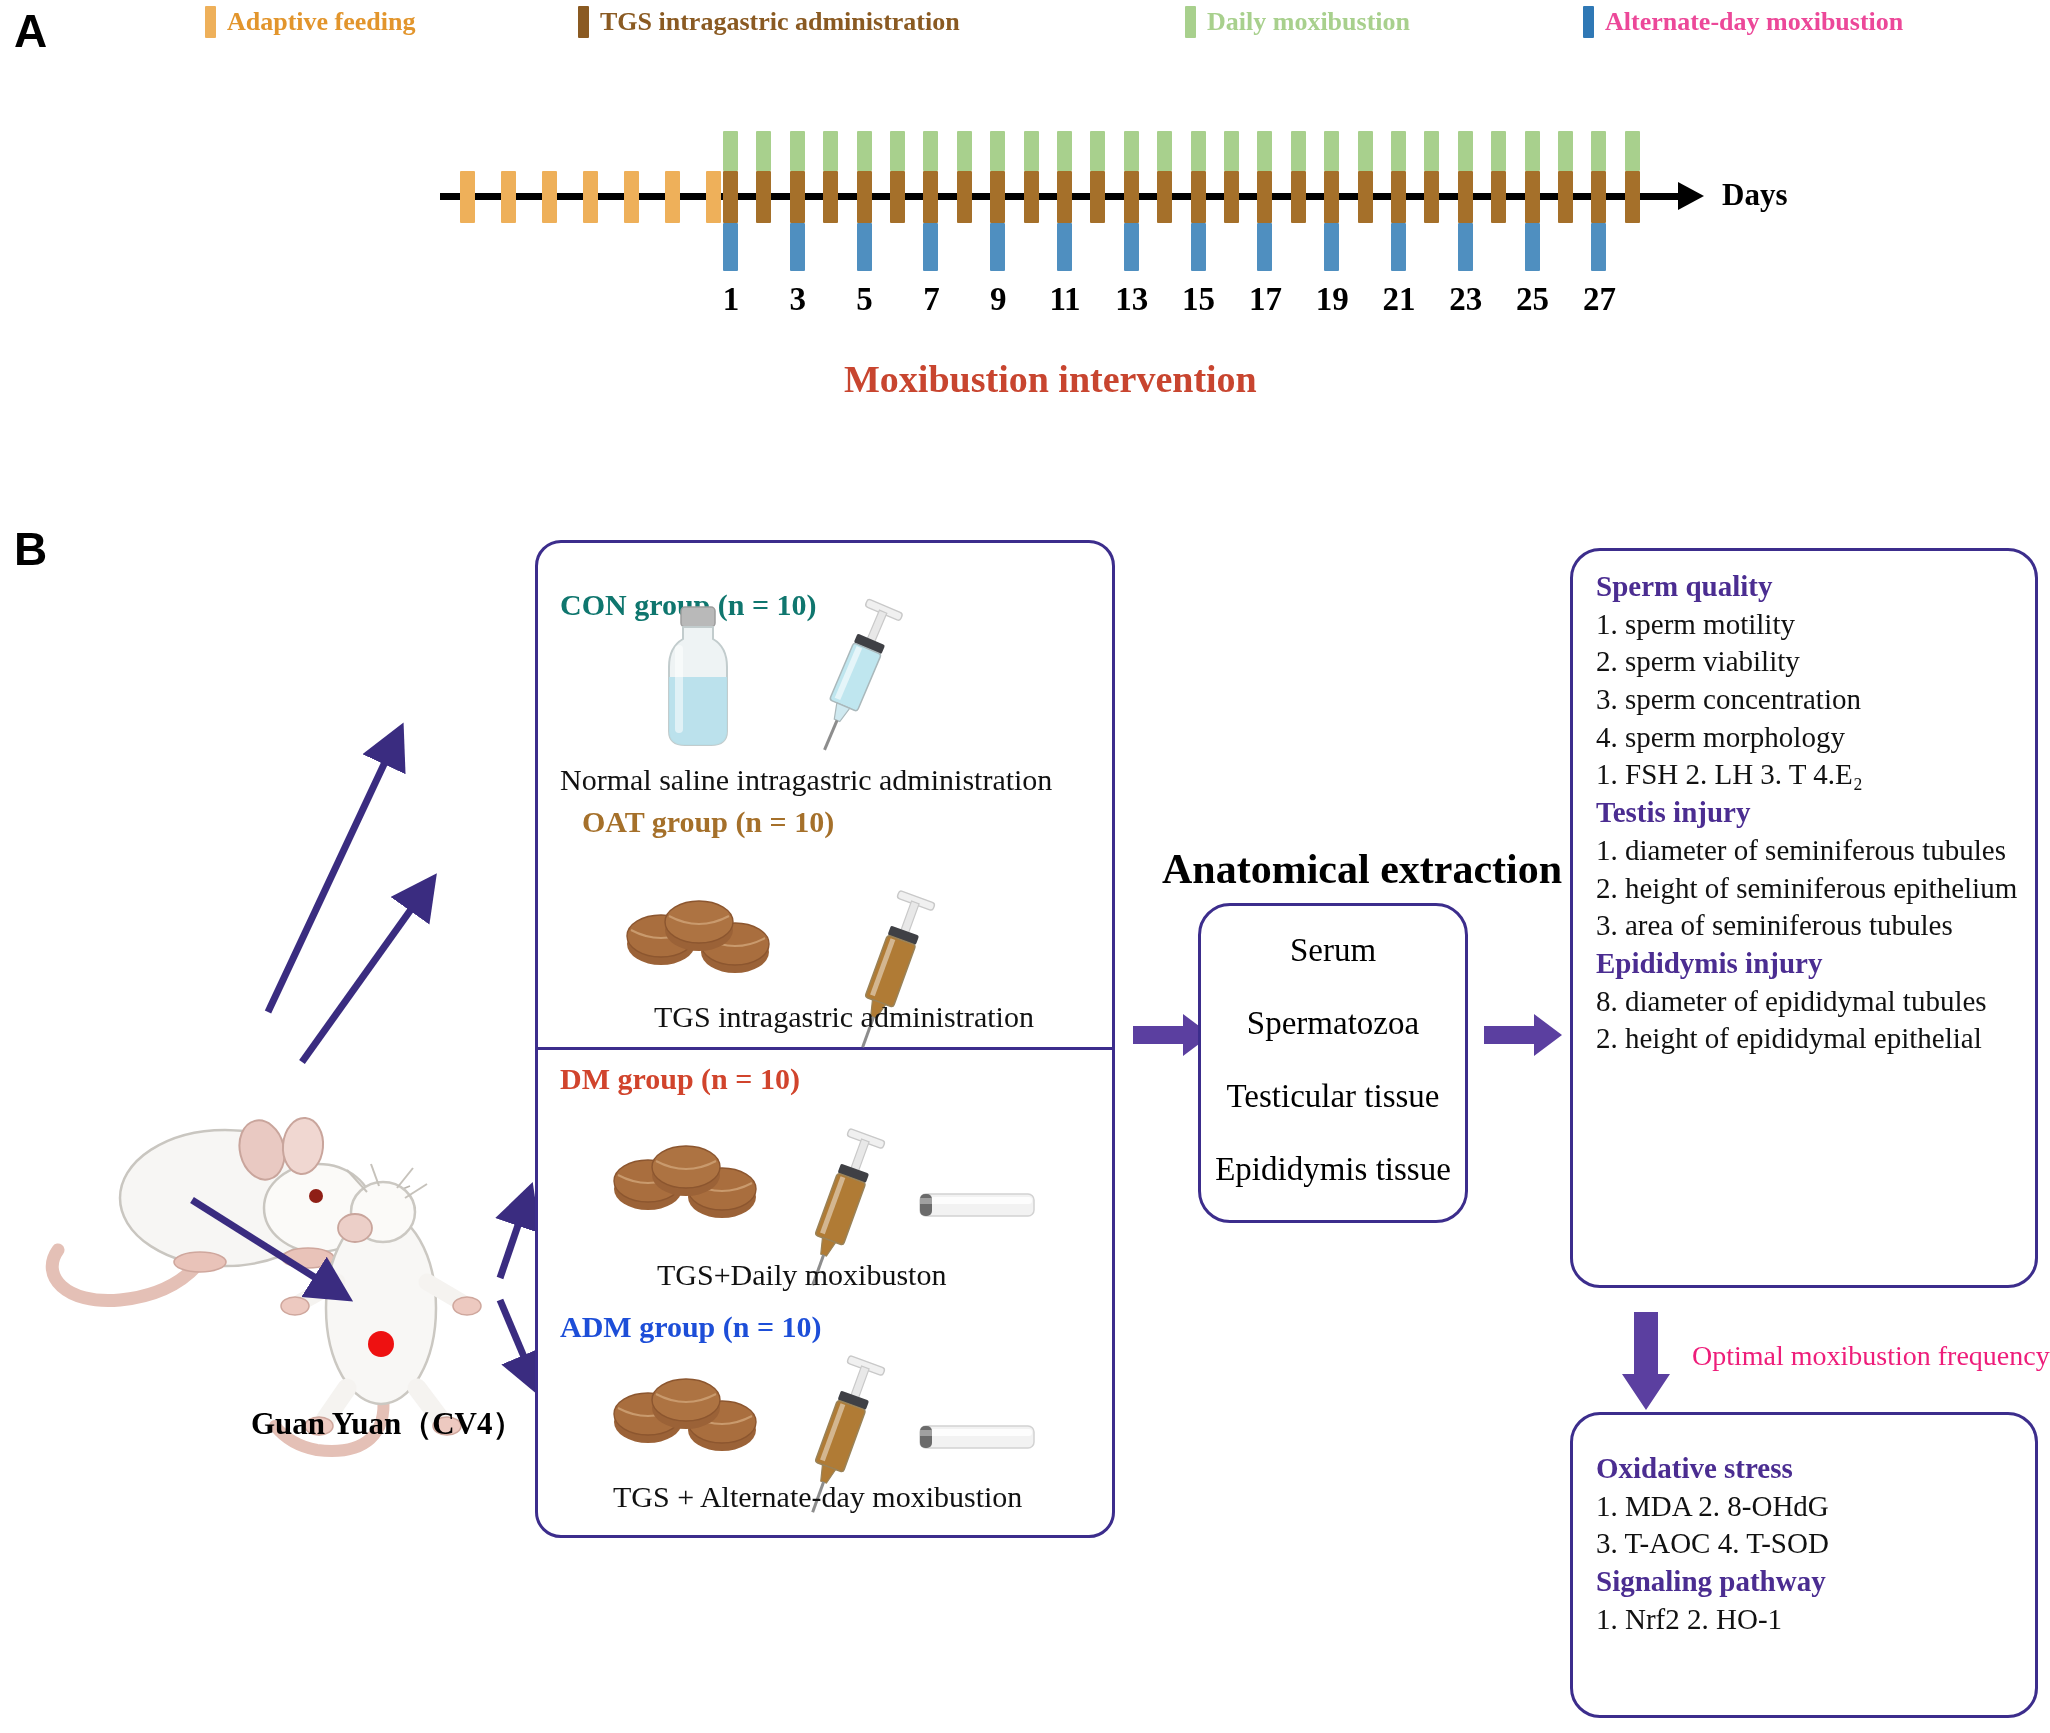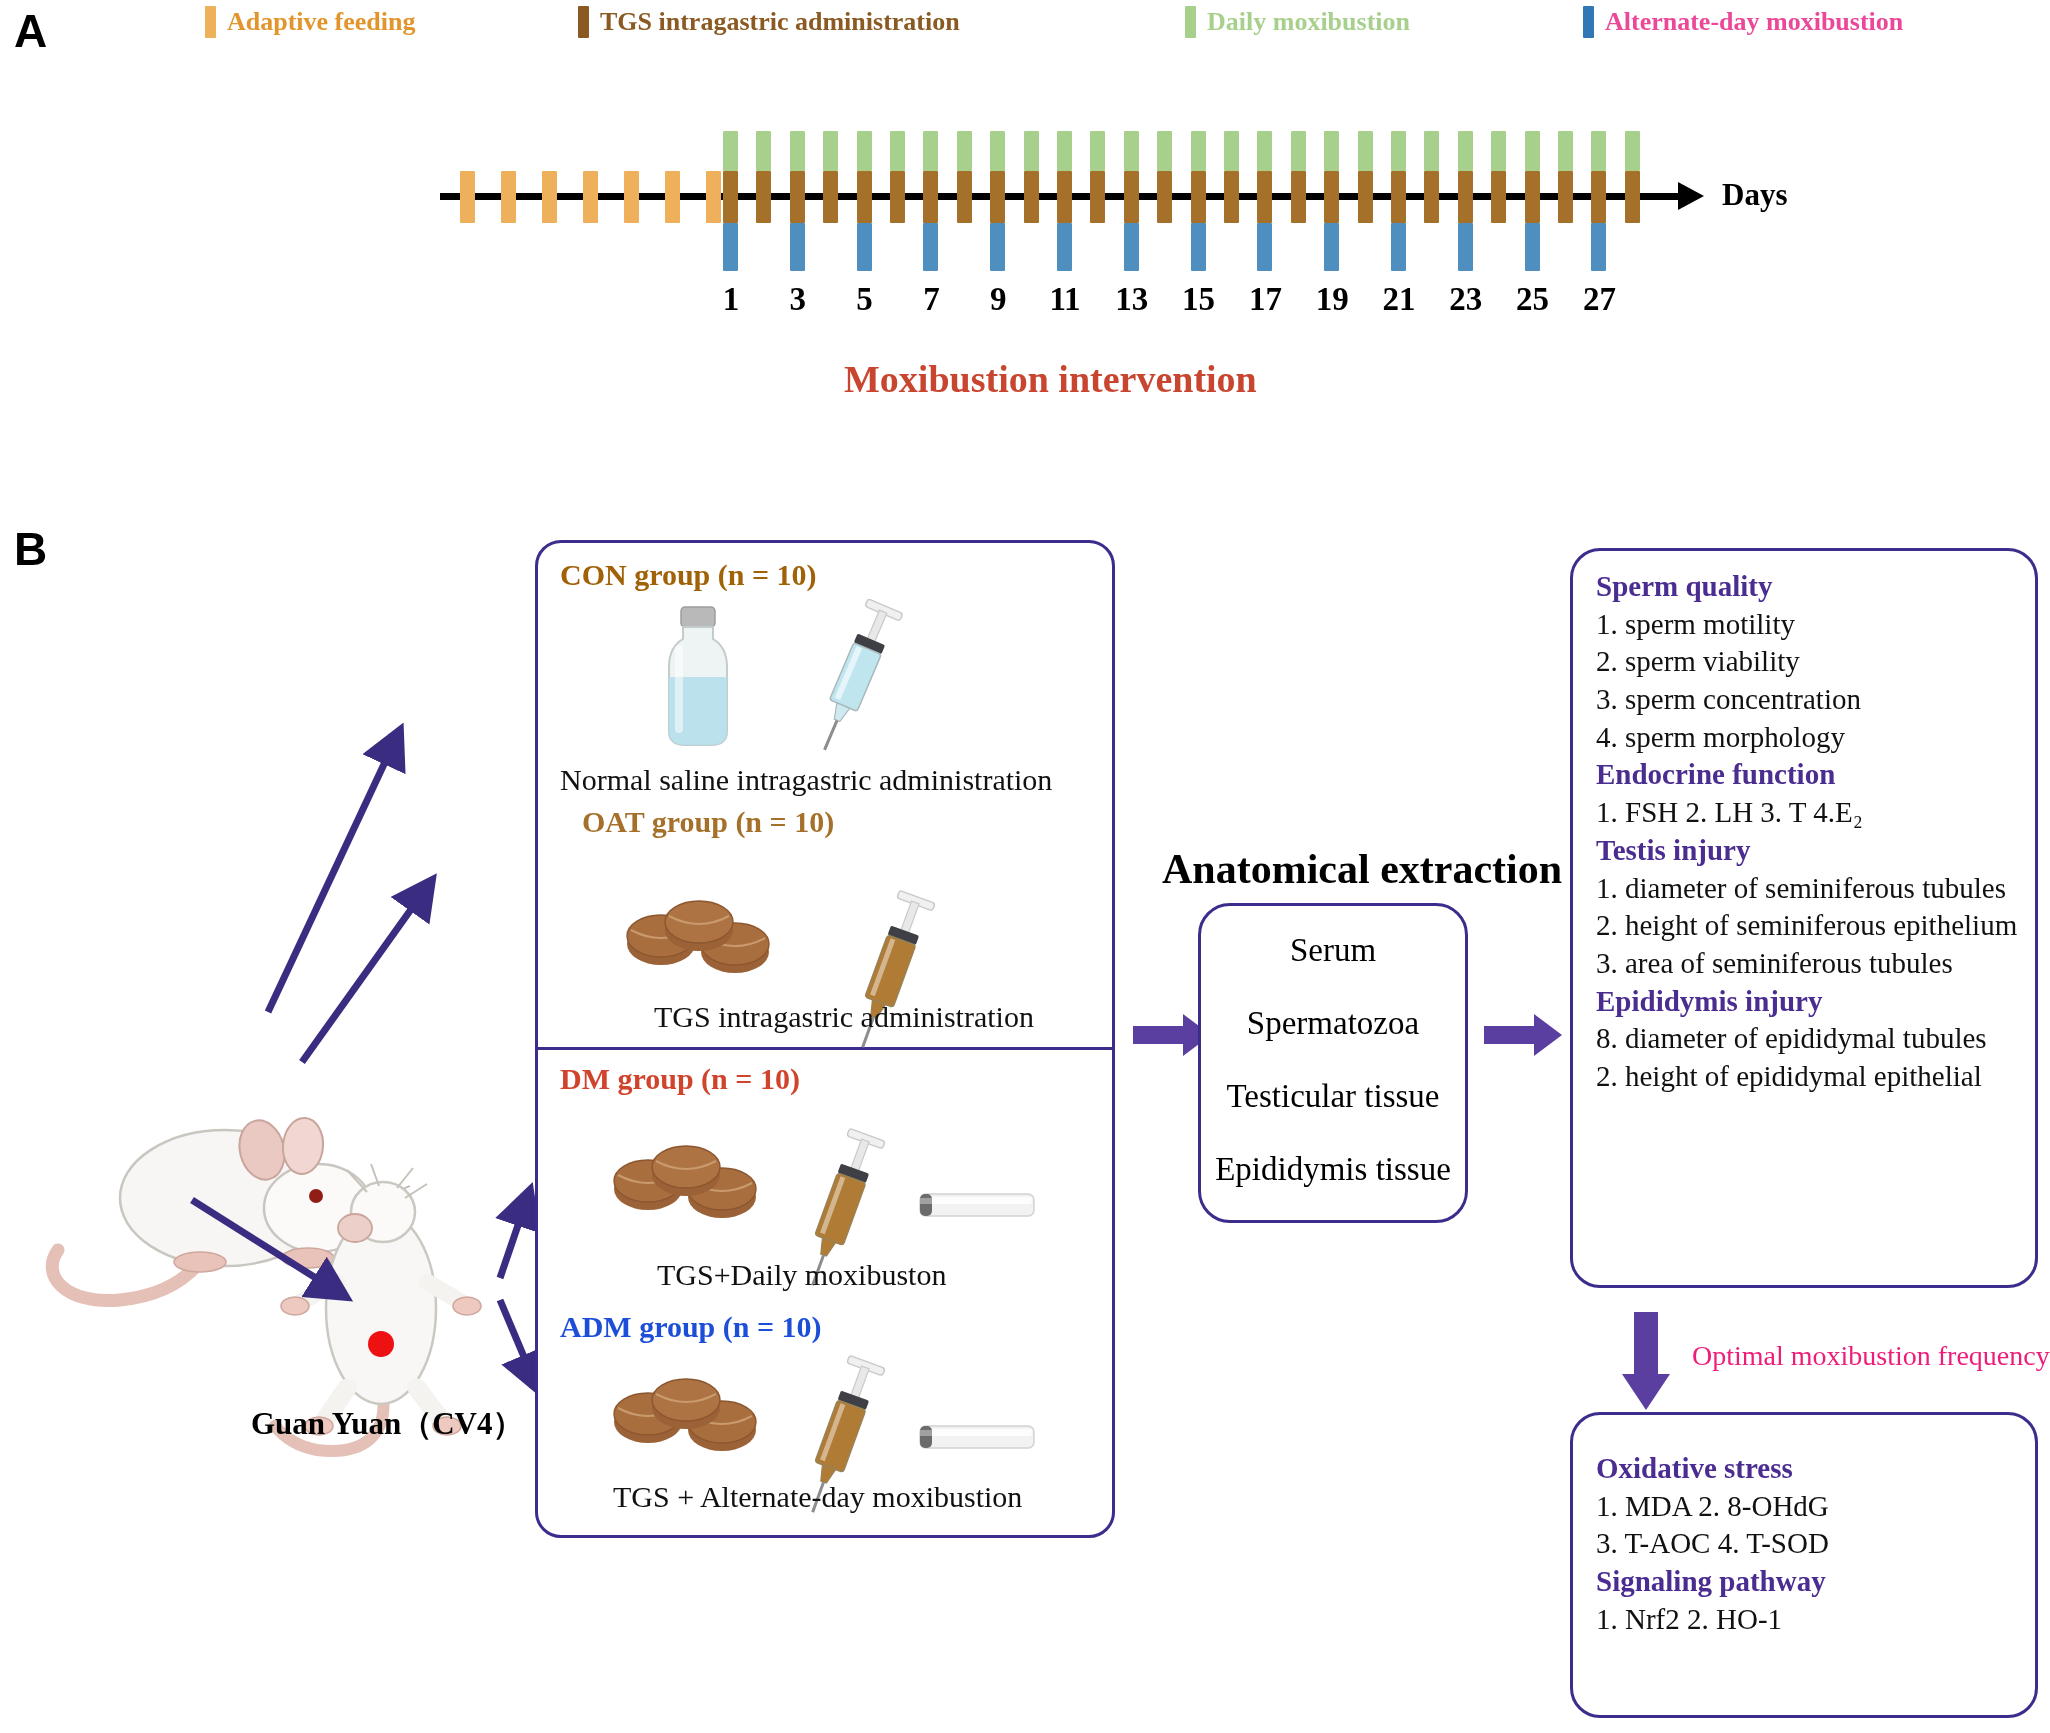--- a/index.html
+++ b/index.html
@@ -277,21 +277,21 @@
       <path d="M500 1278 L530 1190"></path>
 
       <path d="M500 1300 L538 1390"></path>
     </g>
   </svg>
 </div>
 
 <div class="rbox" style="left:535px;top:540px;width:580px;height:998px;"></div>
 <div class="divider" style="left:536px;top:1047px;width:578px;"></div>
 
-<div class="grp-title" style="left:560px;top:558px;color:#a16207;">CON group (n = 10)</div>
+<div class="grp-title" style="left:560px;top:588px;color:#0f766e;">CON group (n = 10)</div>
 
 <div class="abs" style="left:655px;top:605px;">
   <svg width="86" height="145" viewBox="0 0 86 145">
     <rect x="26" y="2" width="34" height="20" rx="4" fill="#b9b9b9" stroke="#9d9d9d" stroke-width="1.5"></rect>
     <path d="M28 22 L28 34 Q14 42 14 62 L14 126 Q14 140 30 140 L56 140 Q72 140 72 126 L72 62 Q72 42 58 34 L58 22 Z" fill="#eef3f4" stroke="#c2cccd" stroke-width="2"></path>
     <path d="M14 72 L14 126 Q14 140 30 140 L56 140 Q72 140 72 126 L72 72 Z" fill="#b6e0ea" opacity="0.92"></path>
     <rect x="20" y="40" width="8" height="88" fill="#ffffff" opacity="0.55" rx="4"></rect>
   </svg>
 </div>
 
@@ -451,21 +451,20 @@
 </div>
 
 <div class="rbox" style="left:1570px;top:548px;width:468px;height:740px;border-radius:30px;"></div>
 
 <div class="abs" id="outcomes-top-layer" style="left:1596px;top:568px;width:440px;">
     <div class="sec-head">Sperm quality</div>
     <div class="sec-item">1. sperm motility</div>
     <div class="sec-item">2. sperm viability</div>
     <div class="sec-item">3. sperm concentration</div>
     <div class="sec-item">4. sperm morphology</div>
-    <div class="sec-head">Endocrine function</div>
     <div class="sec-item">1. FSH   2. LH   3. T    4.E₂</div>
     <div class="sec-head">Testis injury</div>
     <div class="sec-item">1. diameter of seminiferous tubules</div>
     <div class="sec-item">2. height of seminiferous epithelium</div>
     <div class="sec-item">3. area of seminiferous tubules</div>
     <div class="sec-head">Epididymis injury</div>
     <div class="sec-item">8. diameter of epididymal tubules</div>
     <div class="sec-item">2. height of epididymal epithelial</div>
   </div>
 

